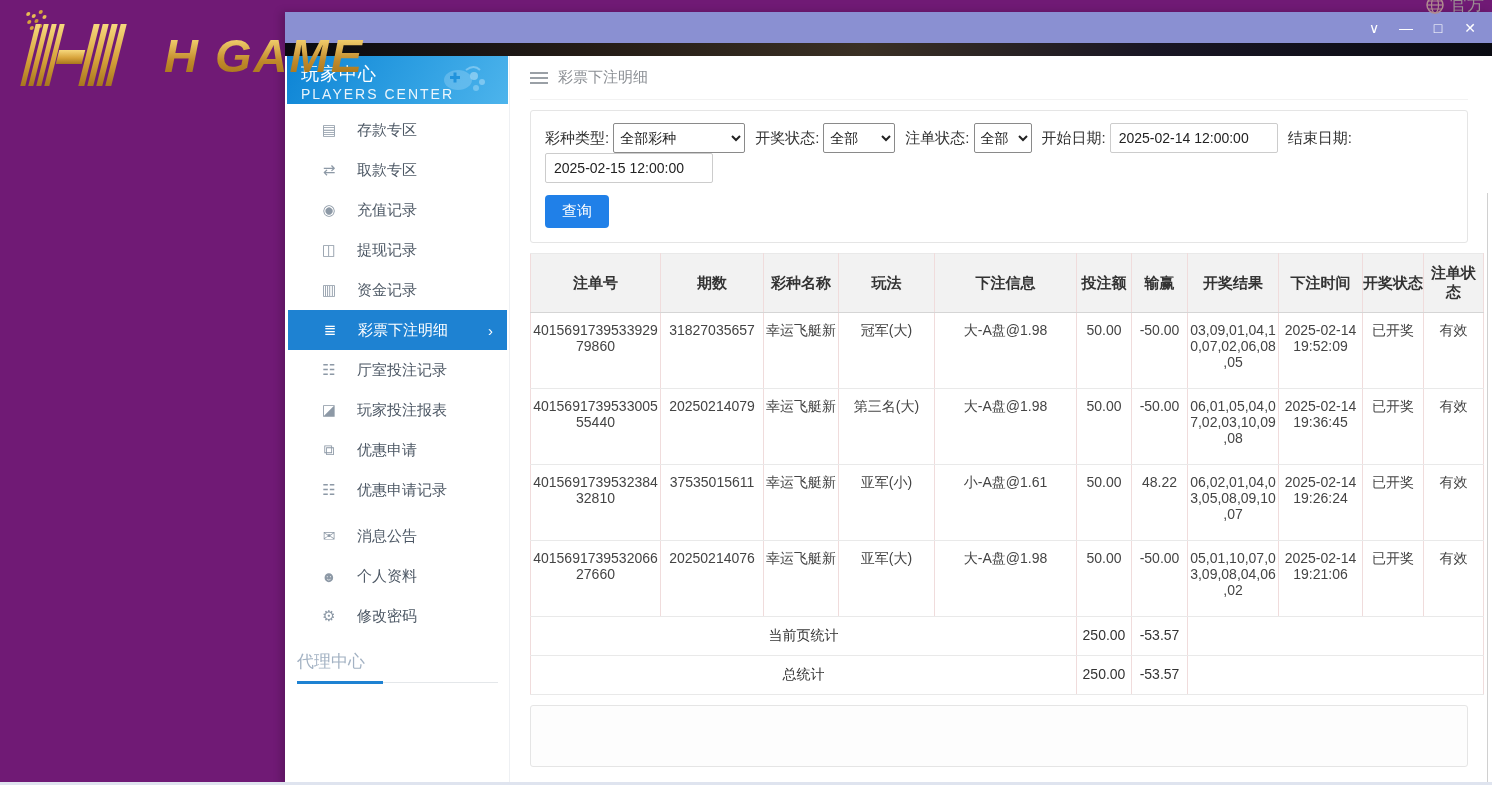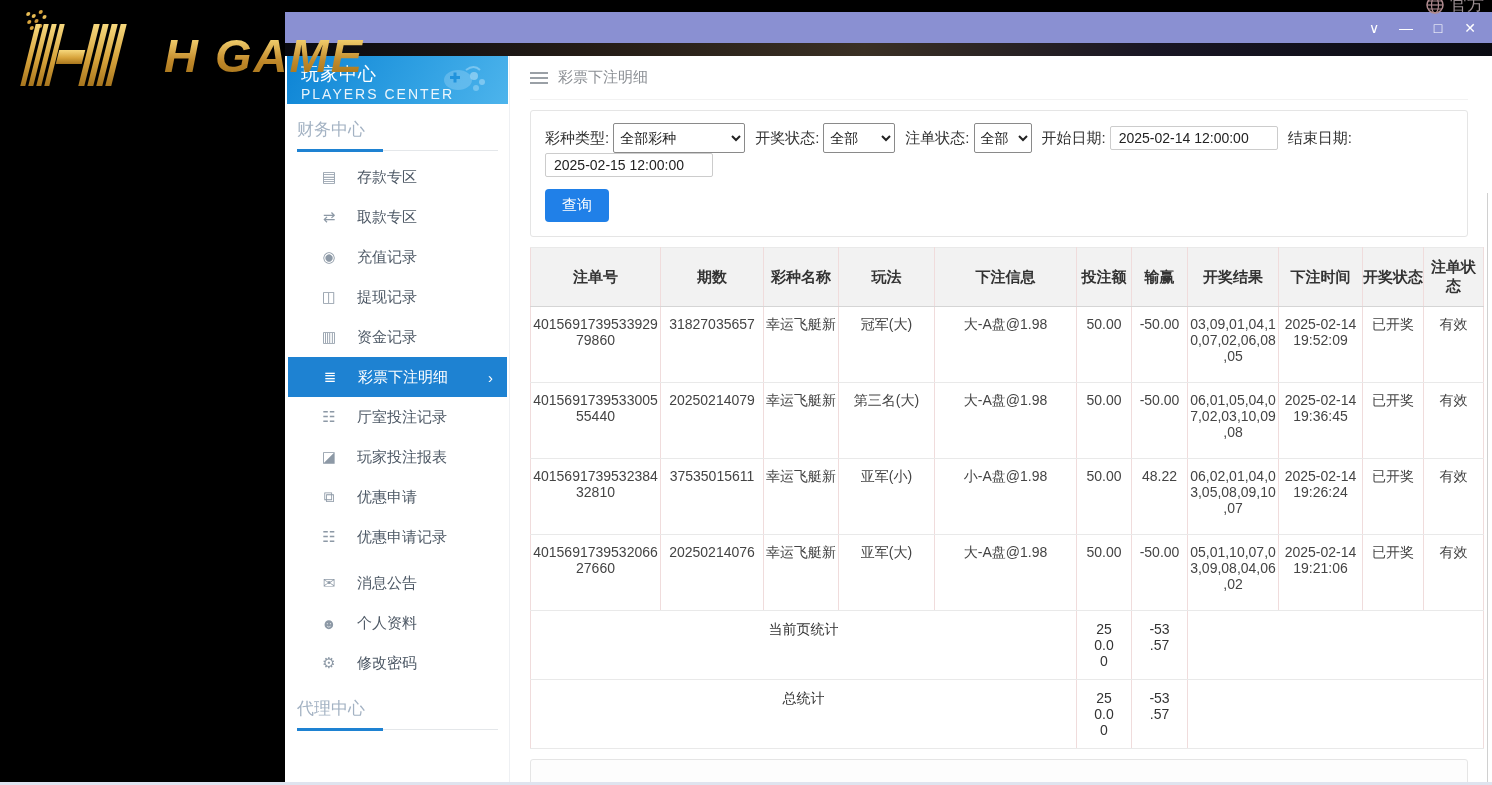--- a/index.html
+++ b/index.html
@@ -1,18 +1,18 @@
 <!DOCTYPE html>
 <html><head>
 <meta charset="utf-8">
 <style>
   * { margin:0; padding:0; box-sizing:border-box; }
   html,body { width:1492px; height:785px; overflow:hidden;
     font-family:"Liberation Sans","DejaVu Sans",sans-serif; background:#fff; }
-  .page { position:relative; width:1492px; height:785px; background:#000000; }
+  .page { position:relative; width:1492px; height:785px; background:#701a75; }
 
   
   .top-links { position:absolute; top:-7px; right:8px; display:flex; align-items:center;
     gap:5px; color:#9b8f93; font-size:17px; z-index:1; }
   .globe { width:20px; height:20px; }
 
   
   .logo { position:absolute; left:10px; top:22px; display:flex; align-items:center; height:66px; z-index:2; }
   .logo-bars { position:relative; width:118px; height:62px; transform:skewX(-14deg); margin-right:4px; }
   .bar { position:absolute; top:0; bottom:0; background:linear-gradient(180deg,#f6d87e,#d8a43c 55%,#a8761e); }
@@ -62,33 +62,33 @@
   .hamburger { width:18px; height:12px; border-top:2px solid #9aa0a6; border-bottom:2px solid #9aa0a6; position:relative; }
   .hamburger::after { content:""; position:absolute; left:0; right:0; top:3px; height:2px; background:#9aa0a6; }
 
   .filter-panel { margin-top:10px; border:1px solid #e5e5e5; border-radius:3px; padding:12px 26px 14px 14px; }
   .filter-row { display:flex; align-items:center; flex-wrap:wrap; font-size:15px; color:#333; }
   .filter-row label { margin-right:4px; }
   .filter-row .gap { width:10px; }
   select { height:30px; border:1px solid #8a8a8a; border-radius:2px; background:#fff; font-size:14px;
     font-family:inherit; color:#222; padding:0 2px; }
   .sel-lottery { width:132px; } .sel-draw { width:72px; } .sel-order { width:58px; }
-  .date-input { width:168px; height:24px; border:1px solid #ccc; border-radius:2px; font-size:14px;
+  .date-input { width:168px; height:30px; border:1px solid #ccc; border-radius:2px; font-size:14px;
     font-family:inherit; color:#222; padding:0 8px; }
   .btn-search { margin-top:12px; background:#2080e8; color:#fff; border:none; border-radius:4px;
     font-size:15px; font-family:inherit; padding:7px 17px; cursor:pointer; }
 
   
   .bet-table { margin-top:10px; border-collapse:collapse; table-layout:fixed; width:954px; font-size:14px; }
   .bet-table th, .bet-table td { border:1px solid #f0dcdc; border-top-color:#e9e9e9; border-bottom-color:#e9e9e9;
     text-align:center; vertical-align:top; padding:9px 2px; color:#444; word-wrap:break-word; overflow-wrap:break-word; }
   .bet-table thead th { background:#f2f2f2; font-weight:bold; color:#333; font-size:15px; padding:10px 0;
     border-bottom-color:#d5d5d5; vertical-align:middle; }
   .bet-table tbody td { height:76px; }
-  .bet-table tr.summary td { height:38px; padding:10px 16px; color:#333; }
+  .bet-table tr.summary td { height:38px; padding:10px 2px; color:#333; }
   .bet-table { border:1px solid #d9d9d9; }
 
   
   .pager { margin-top:10px; border:1px solid #e5e5e5; border-radius:3px; height:62px; display:flex;
     align-items:center; justify-content:space-between; padding:0 16px; font-size:14px; color:#555; background:#fdfdfd; }
 
   .right-edge-line { position:absolute; right:4px; top:193px; bottom:3px; width:1px; background:#d0d0d0; }
   .bottom-strip { position:absolute; left:0; right:0; bottom:0; height:3px; background:#dfe4ef; }
 </style>
 </head>
@@ -141,21 +141,20 @@
             <ellipse cx="22" cy="16" rx="14" ry="10" fill="#bfe6fb" opacity=".5"></ellipse>
             <circle cx="38" cy="12" r="4" fill="#d9f1fd" opacity=".8"></circle>
             <circle cx="46" cy="18" r="3" fill="#d9f1fd" opacity=".7"></circle>
             <circle cx="40" cy="24" r="3" fill="#d9f1fd" opacity=".6"></circle>
             <path d="M30 6 q8 -6 14 0" stroke="#d9f1fd" stroke-width="2" fill="none" opacity=".7"></path>
             <rect x="14" y="12" width="10" height="3" fill="#0d84d5"></rect>
             <rect x="17.5" y="8.5" width="3" height="10" fill="#0d84d5"></rect>
           </svg>
         </div>
         <div id="sidebar-sections">
-            <div class="sb-section-title">财务中心</div>
             <div class="sb-gap"></div>
             <div class="sb-item">
               <span class="ic">▤</span>
               <span>存款专区</span>
             </div>
             <div class="sb-item">
               <span class="ic">⇄</span>
               <span>取款专区</span>
             </div>
             <div class="sb-item">
@@ -295,21 +294,21 @@
                 <td>06,01,05,04,07,02,03,10,09,08</td>
                 <td>2025-02-14 19:36:45</td>
                 <td>已开奖</td>
                 <td>有效</td>
               </tr>
               <tr>
                 <td>401569173953238432810</td>
                 <td>37535015611</td>
                 <td>幸运飞艇新</td>
                 <td>亚军(小)</td>
-                <td>小-A盘@1.98</td>
+                <td>小-A盘@1.61</td>
                 <td>50.00</td>
                 <td>48.22</td>
                 <td>06,02,01,04,03,05,08,09,10,07</td>
                 <td>2025-02-14 19:26:24</td>
                 <td>已开奖</td>
                 <td>有效</td>
               </tr>
               <tr>
                 <td>401569173953206627660</td>
                 <td>20250214076</td>

